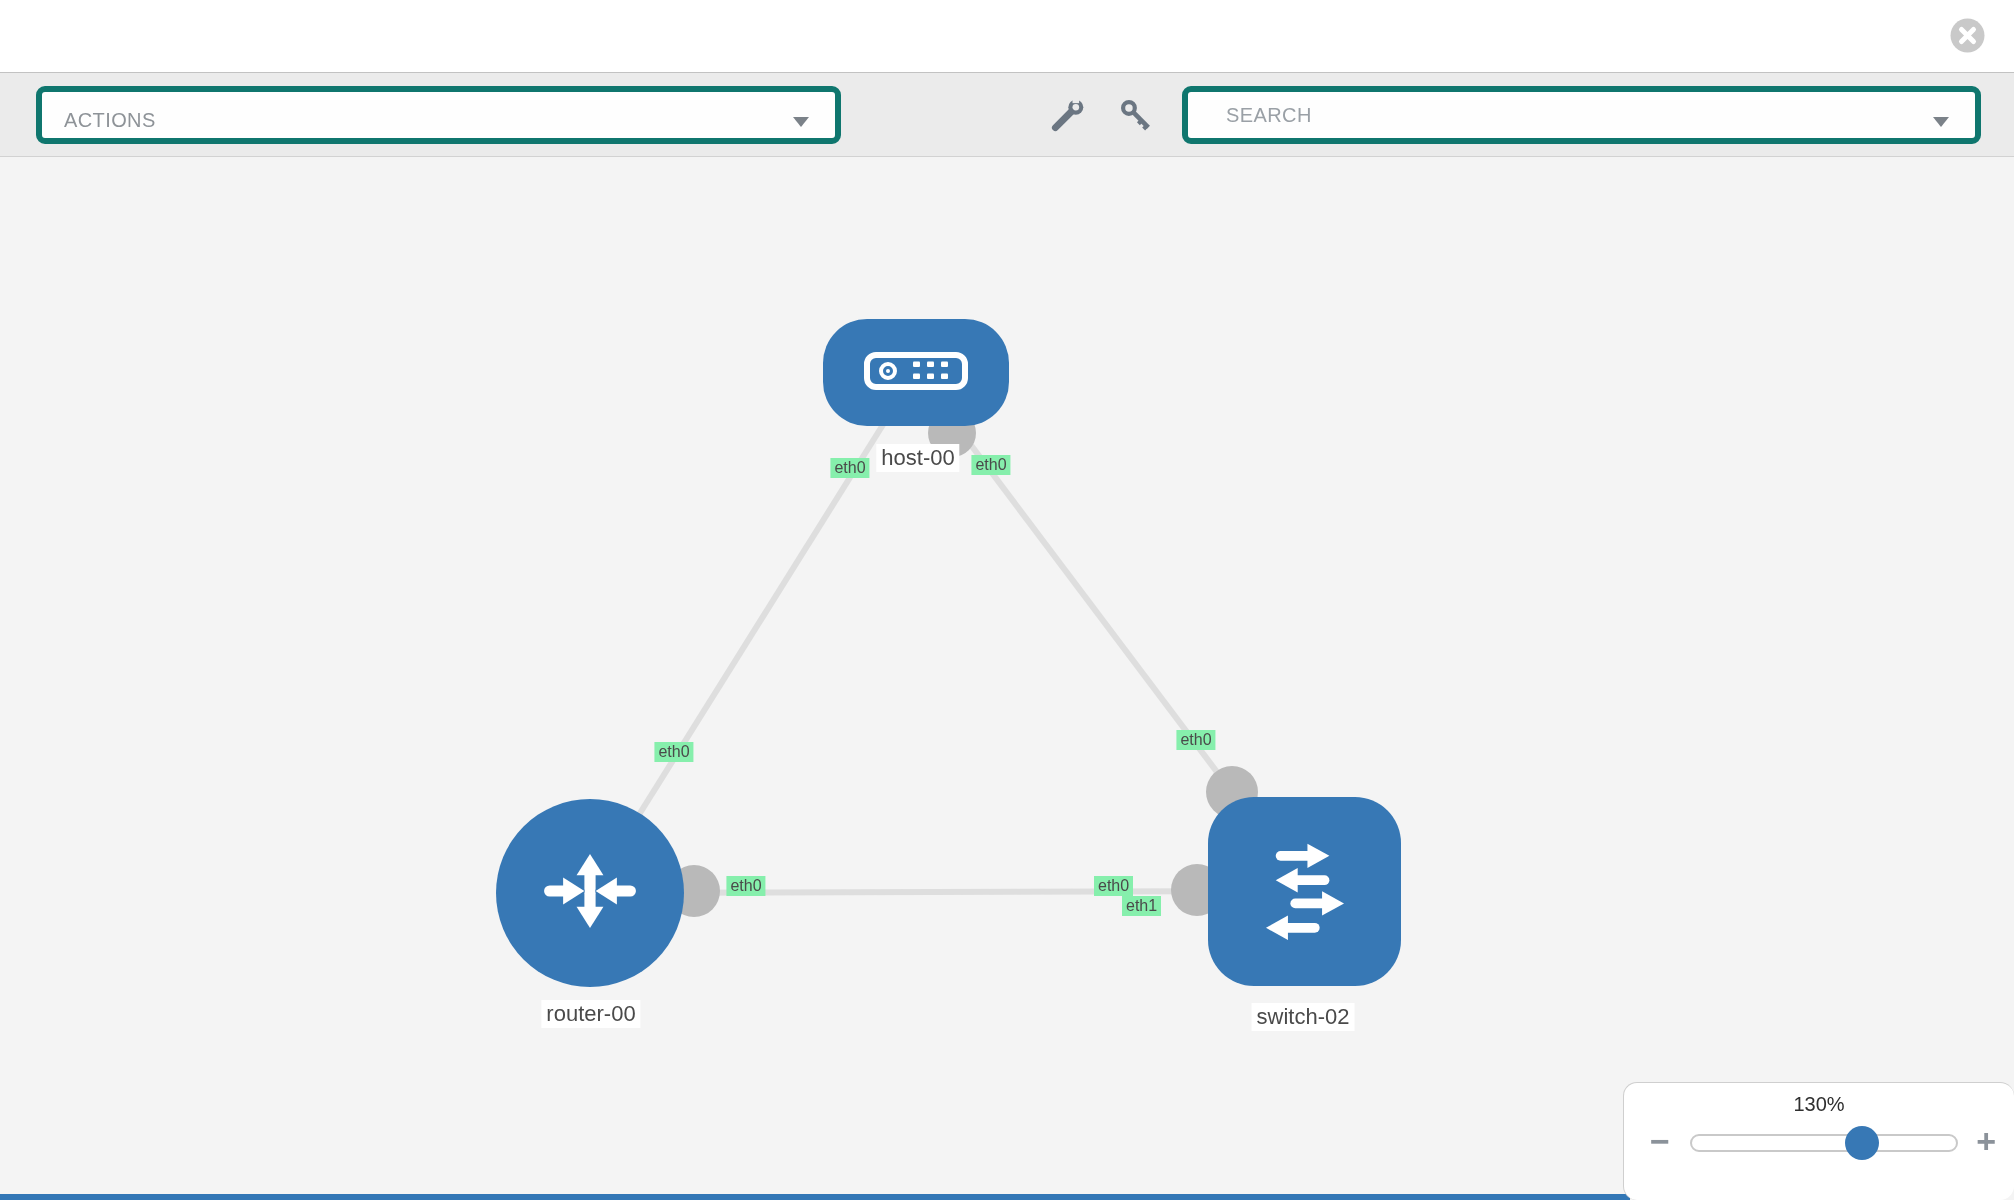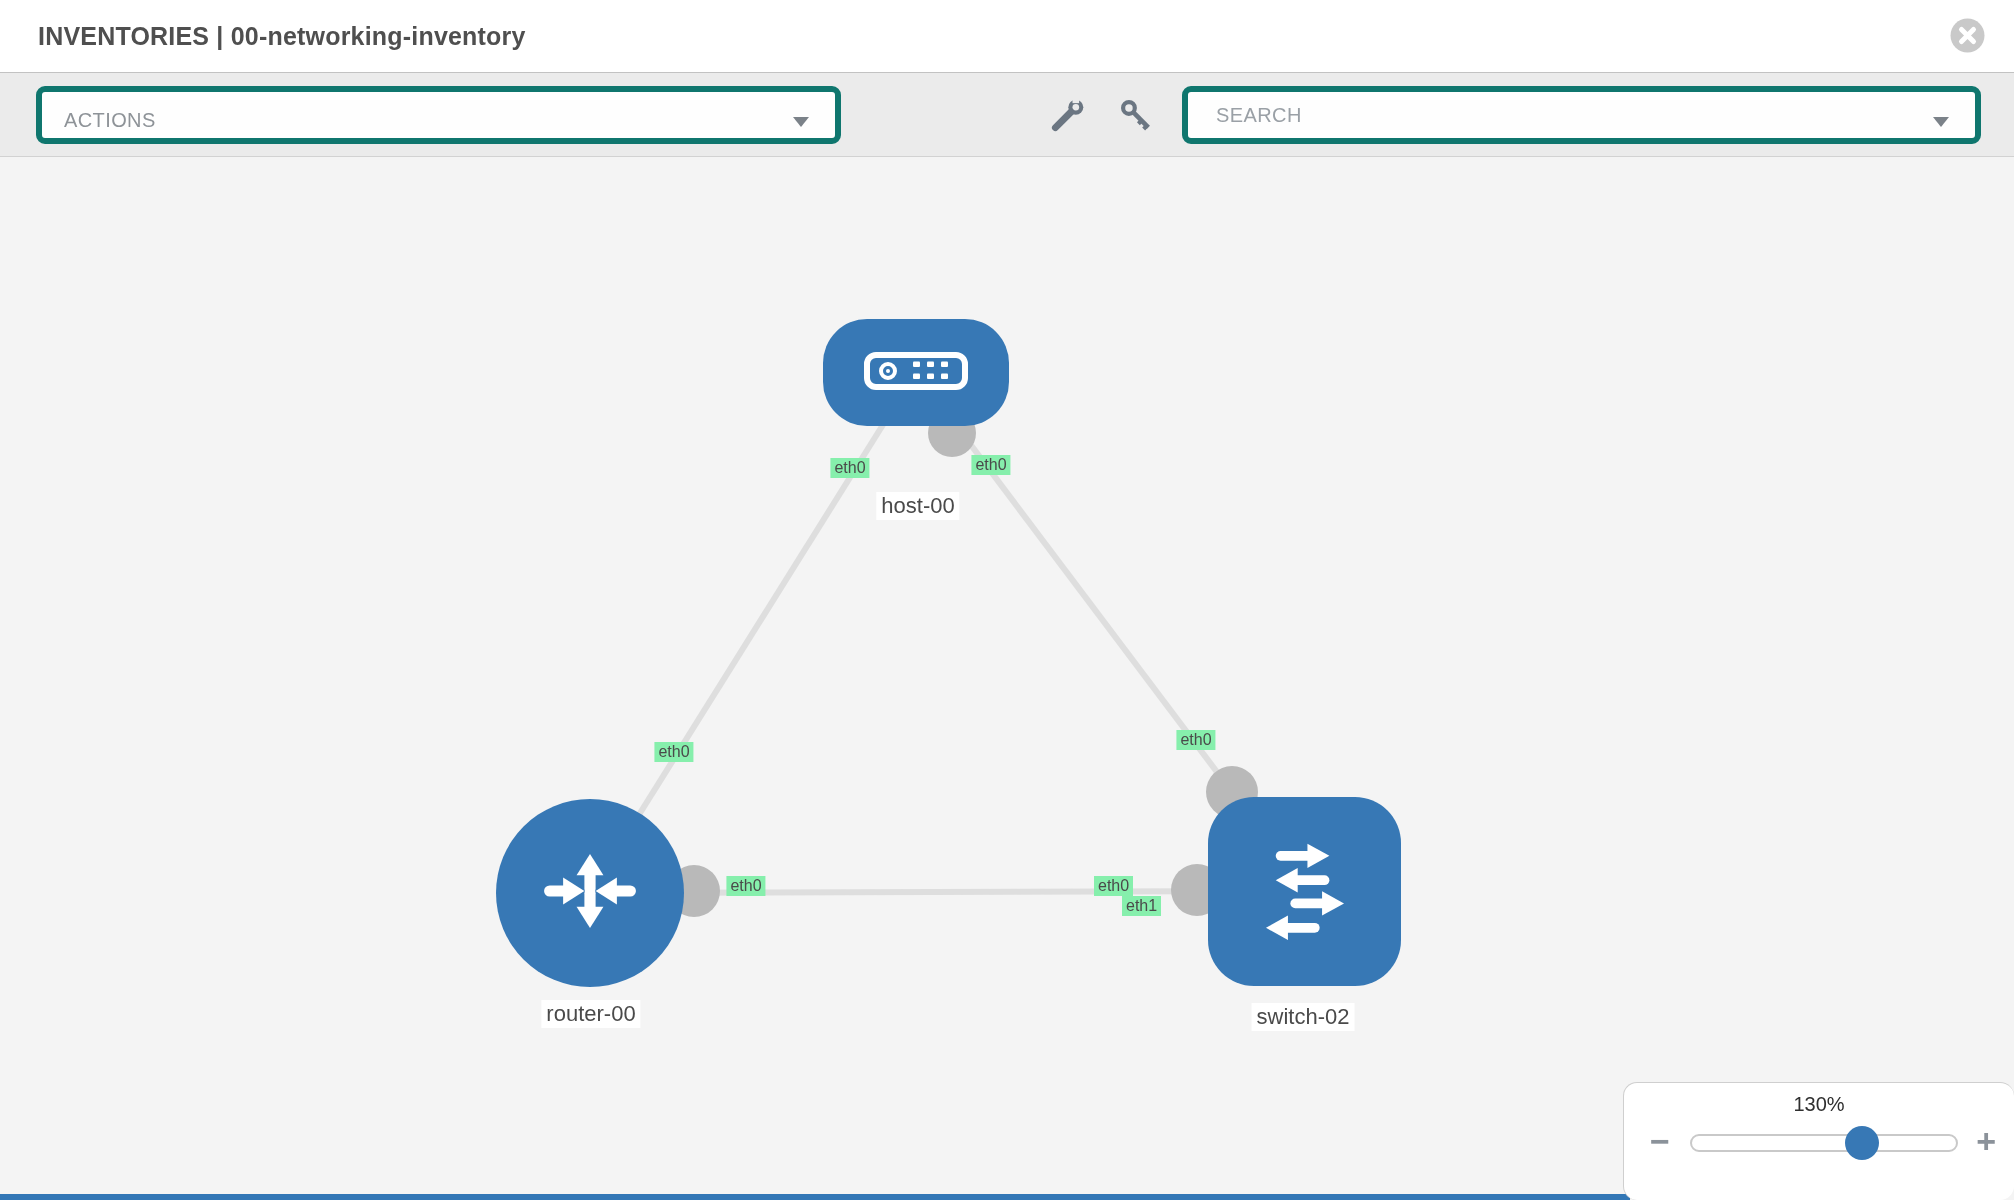--- a/index.html
+++ b/index.html
@@ -18,21 +18,21 @@
   .combo { position:absolute; top:13px; height:58px; background:#fefefe;
     border:6px solid #0f766e; border-radius:9px; }
   .combo-label { position:absolute; left:22px; top:0; line-height:56px; font-size:20px;
     color:#8e9398; letter-spacing:.4px; }
   .caret { position:absolute; right:26px; top:25px; width:0; height:0;
     border-left:8px solid transparent; border-right:8px solid transparent;
     border-top:10px solid #7b8289; }
   .actions-combo { left:36px; width:805px; }
   .search-combo { left:1182px; width:799px; }
   .search-input { position:absolute; left:0; top:0; width:100%; height:100%; border:none;
-    outline:none; background:transparent; border-radius:9px; padding:0 50px 0 28px;
+    outline:none; background:transparent; border-radius:9px; padding:0 50px 0 38px;
     font-family:"Liberation Sans", sans-serif; font-size:20px; color:#555; letter-spacing:.4px; }
   .search-input::placeholder { color:#9aa0a6; opacity:1; }
   .tool-icon { position:absolute; top:24px; width:36px; height:36px; cursor:pointer; }
   .wrench { left:1050px; }
   .key { left:1118px; }
 
   
   .canvas { position:absolute; left:0; top:157px; width:2014px; height:1043px; background:#f4f4f4; }
   .links-svg { position:absolute; left:0; top:0; z-index:1; }
 
@@ -63,21 +63,20 @@
   .zoom-thumb { position:absolute; top:-10px; left:64.5%; width:34px; height:34px;
     margin-left:-17px; border-radius:50%; background:#3778b5; cursor:grab; }
 
   .bottom-strip { position:absolute; left:0; bottom:0; width:1630px; height:6px;
     background:#3377b6; z-index:5; }
 </style>
 </head>
 <body>
 
 <div class="header">
-  <div class="header-title">INVENTORIES | 00-networking-inventory</div>
   <div class="close-btn">
     <svg width="35" height="35" viewBox="0 0 35 35">
       <circle cx="17.5" cy="17.5" r="17" fill="#c9c9c9"></circle>
       <line x1="11.5" y1="11.5" x2="23.5" y2="23.5" stroke="#ffffff" stroke-width="5" stroke-linecap="round"></line>
       <line x1="23.5" y1="11.5" x2="11.5" y2="23.5" stroke="#ffffff" stroke-width="5" stroke-linecap="round"></line>
     </svg>
   </div>
 </div>
 
 <div class="toolbar">
@@ -164,21 +163,21 @@
         <line x1="66" y1="42" x2="42" y2="42" stroke-width="8" stroke-linecap="round"></line>
         <polygon points="26,42 44,32 44,52" stroke="none"></polygon>
         <line x1="42" y1="61" x2="66" y2="61" stroke-width="8" stroke-linecap="round"></line>
         <polygon points="82,61 64,51 64,71" stroke="none"></polygon>
         <line x1="58" y1="81" x2="34" y2="81" stroke-width="8" stroke-linecap="round"></line>
         <polygon points="18,81 36,71 36,91" stroke="none"></polygon>
       </svg>
     </span>
   </div>
 
-  <div class="node-label" style="left:918px; top:287px;margin-top:48px;">host-00</div>
+  <div class="node-label" style="left:918px; top:287px;">host-00</div>
   <div class="node-label" style="left:591px; top:843px;">router-00</div>
   <div class="node-label" style="left:1303px; top:846px;">switch-02</div>
 
   <div class="if-label if-center" style="left:850px; top:301px;">eth0</div>
   <div class="if-label if-center" style="left:991px; top:298px;">eth0</div>
   <div class="if-label if-center" style="left:674px; top:585px;">eth0</div>
   <div class="if-label if-center" style="left:1196px; top:573px;">eth0</div>
   <div class="if-label if-center" style="left:746px; top:719px;">eth0</div>
   <div class="if-label" style="left:1094px; top:719px;">eth0</div>
   <div class="if-label if-front" style="left:1122px; top:719px;">eth1</div>

